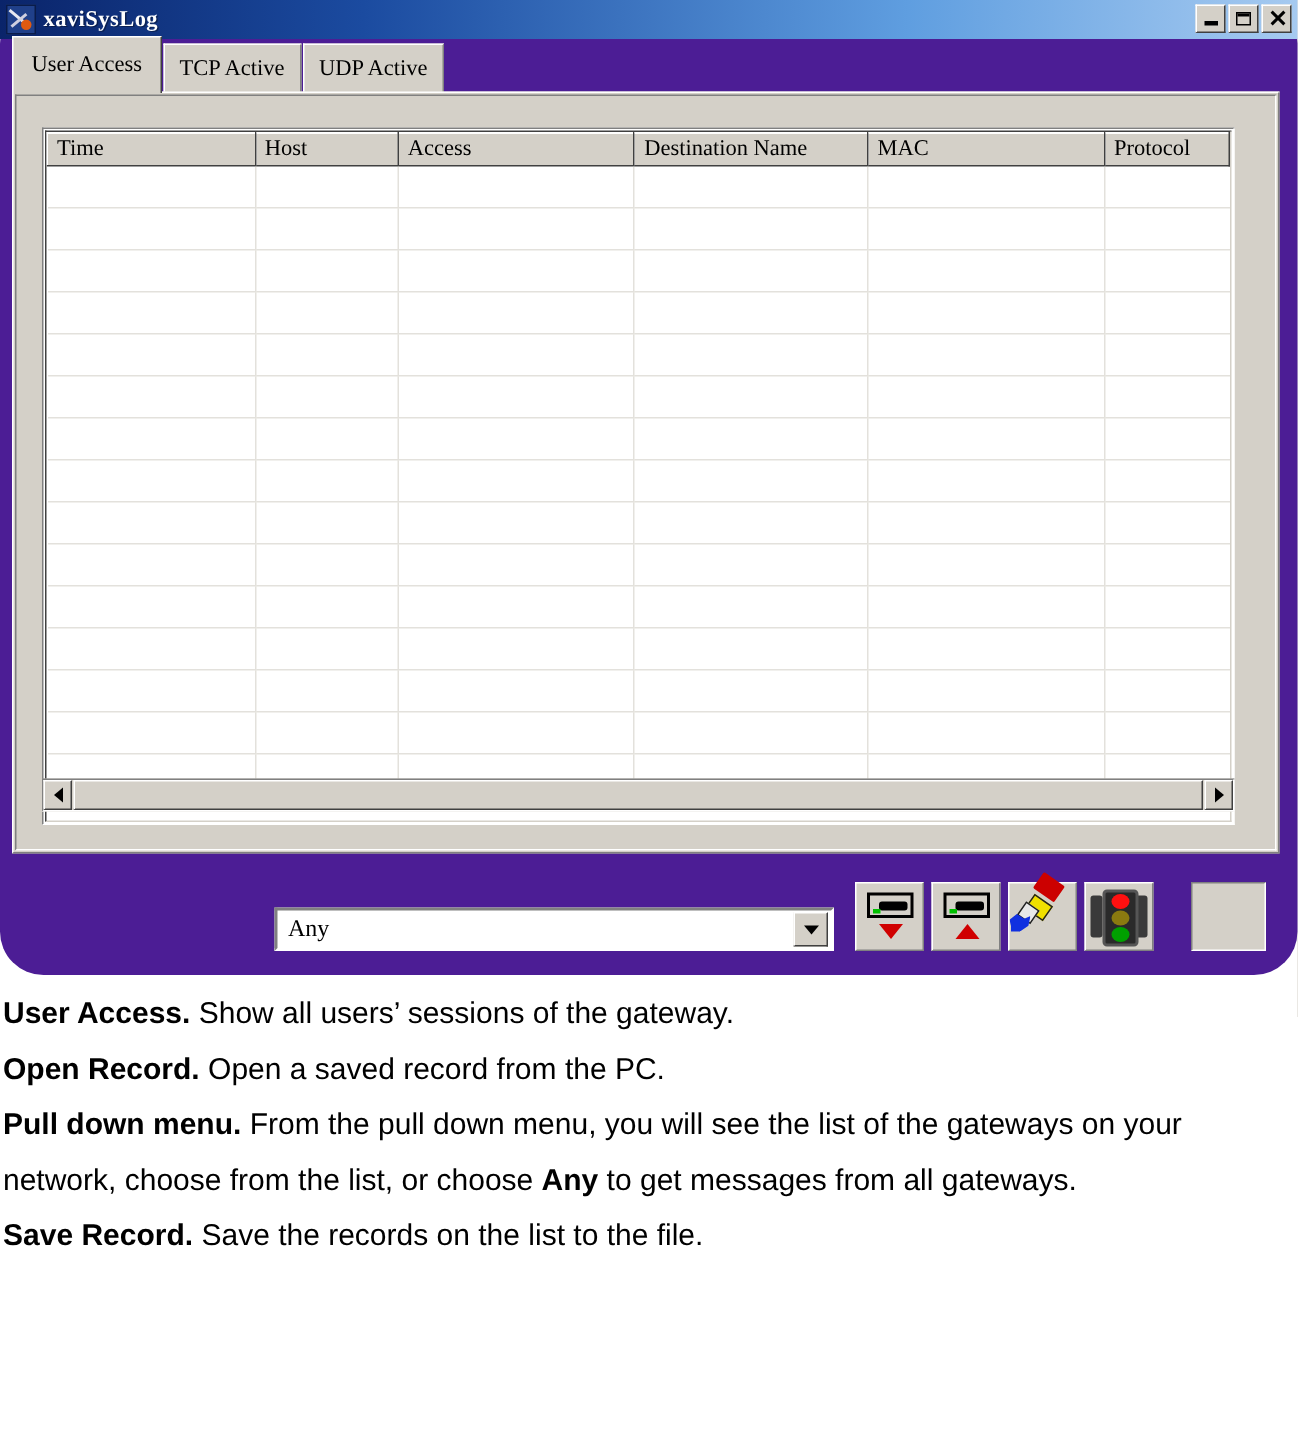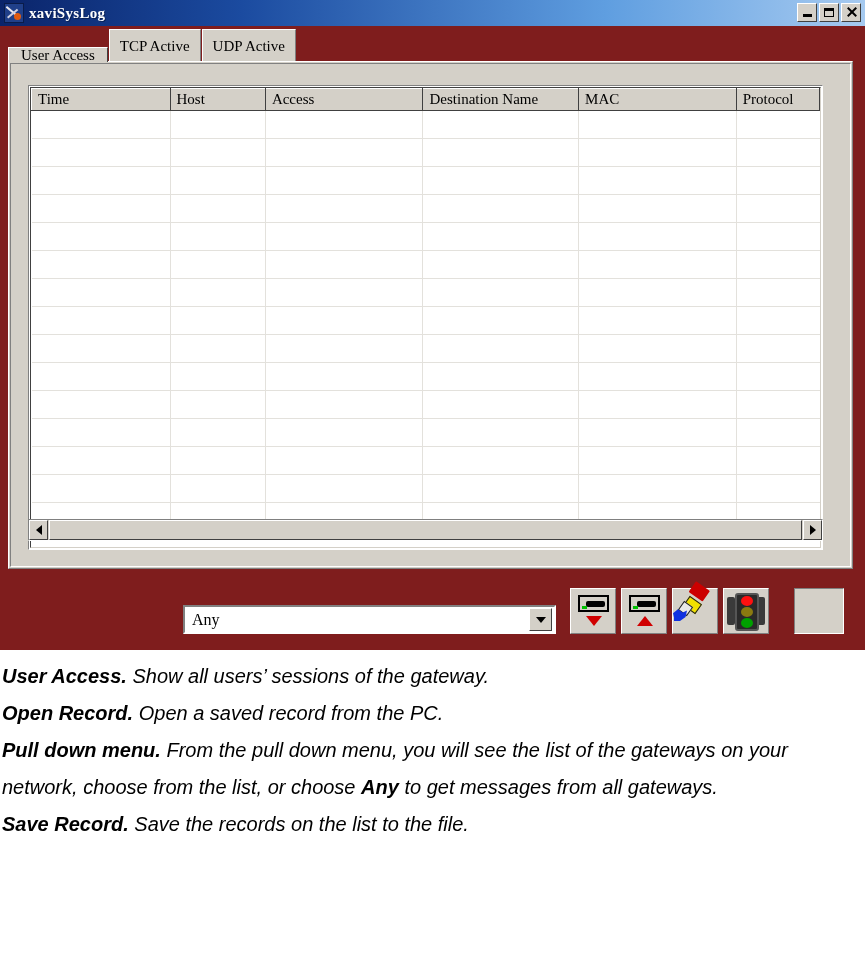--- a/index.html
+++ b/index.html
@@ -7,22 +7,23 @@
     width:865px;height:958px;
     background:#ffffff;
     font-family:"Liberation Sans",sans-serif;
     overflow:hidden;
     -webkit-font-smoothing:none;
   }
 
   
   .window{
     position:absolute;left:0;top:0;width:865px;height:650px;
-    background:#7f1d1d;
+    background:#4c1d95;
     box-sizing:border-box;
+    border-radius:29px;
   }
   .titlebar{
     position:absolute;left:0;top:0;width:865px;height:26px;
     background:linear-gradient(to right,#0a246a 0%,#1b4ba0 28%,#5f9ee0 70%,#a6caf0 100%);
     display:flex;align-items:center;
   }
   .title-icon{
     width:18px;height:18px;margin-left:4px;margin-right:5px;
     position:relative;flex:none;
     background:#20408a;
@@ -61,21 +62,21 @@
   .tabstrip{position:absolute;left:8px;top:38px;height:24px;display:flex;align-items:flex-end;}
   .tab{
     height:22px;padding:16px 10px;box-sizing:border-box;
     font-family:"Liberation Serif",serif;font-size:15px;color:#000;
     display:flex;align-items:center;
     background:#d4d0c8;
     border-top:1px solid #ffffff;border-left:1px solid #ffffff;border-right:1px solid #808080;
     margin-right:1px;
   }
   .tab.active{
-    height:15px;background:#d4d0c8;position:relative;z-index:5;
+    height:38px;background:#d4d0c8;position:relative;z-index:5;
     border-top:1px solid #ffffff;border-left:1px solid #ffffff;border-right:1px solid #404040;
     padding:0 12px;
   }
 
   
   .panel{
     position:absolute;left:8px;top:61px;width:845px;height:508px;
     box-sizing:border-box;
     border-top:1px solid #ffffff;border-left:1px solid #ffffff;
     border-right:1px solid #808080;border-bottom:1px solid #808080;
@@ -203,21 +204,21 @@
     border-top:1px solid #808080;border-left:1px solid #808080;
     border-right:1px solid #ffffff;border-bottom:1px solid #ffffff;
   }
 
   
   .doc{
     position:absolute;left:0;top:658px;width:865px;
     font-family:"Liberation Sans",sans-serif;font-size:20px;color:#000;
     line-height:37px;
   }
-  .doc p{margin:0;padding:0 6px 0 2px;font-style:italic;}
+  .doc p{margin:0;padding:0 6px 0 2px;}
   .doc b{font-weight:bold;}
 </style>
 </head>
 <body>
 
 <div class="window">
 
   <div class="titlebar">
     <span class="title-icon">
       <span class="s1"></span>

